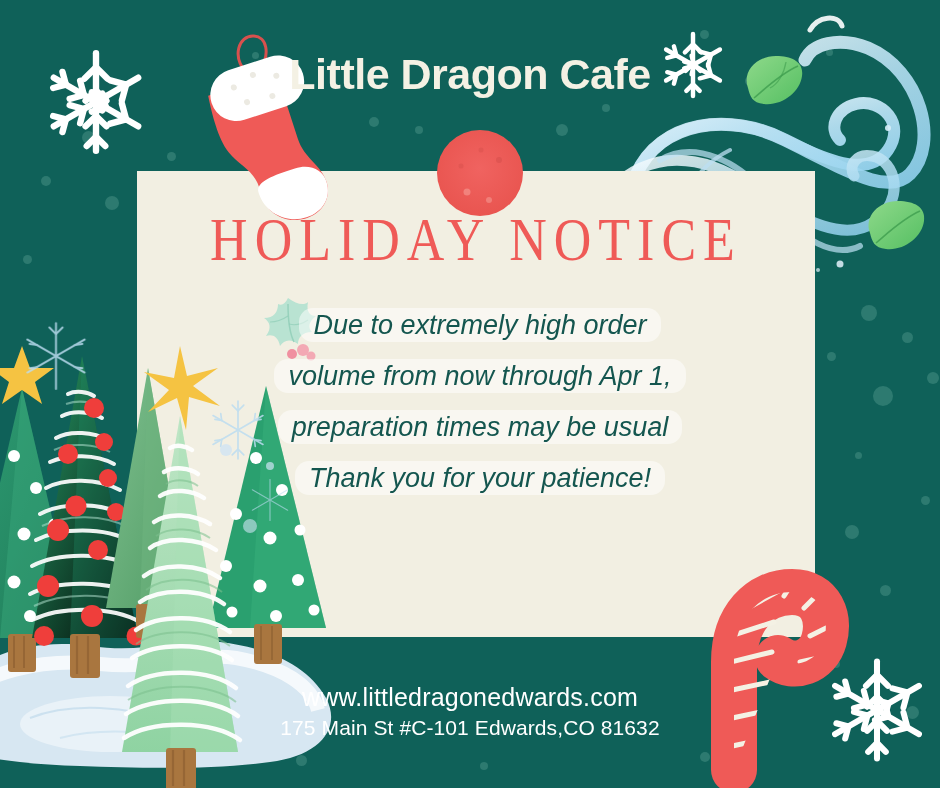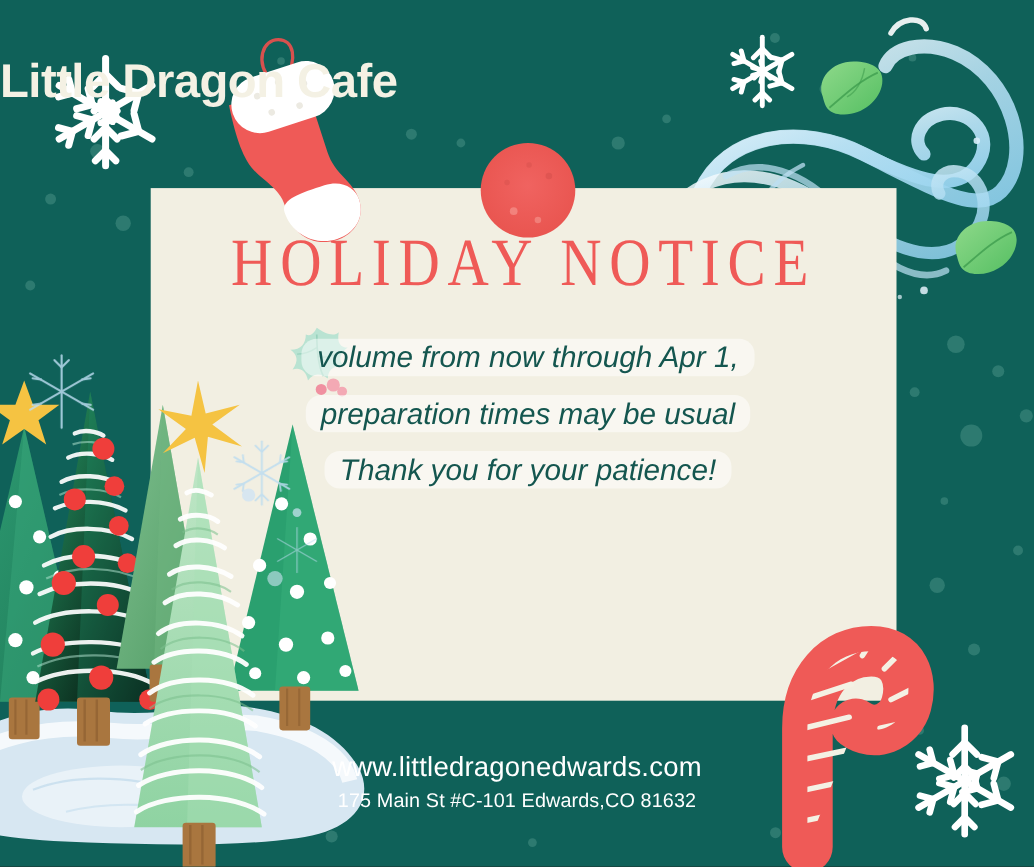--- a/index.html
+++ b/index.html
@@ -24,20 +24,21 @@
   
   .card{
     position:absolute;
     left:137px;top:171px;width:678px;height:466px;
     background:#f2efe2;
   }
 
   
   .brand-title{
     position:absolute;left:0;right:0;top:50px;
+    text-align:center;
     color:#f4f1e4;
     font-size:43px;
     font-weight:bold;
     letter-spacing:-0.5px;
     font-family:"Liberation Sans", sans-serif;
     z-index:30;
     white-space:nowrap;
   }
 
   
@@ -76,21 +77,21 @@
     -webkit-box-decoration-break:clone;
     box-decoration-break:clone;
   }
 
   
   .footer{
     position:absolute;left:0;right:0;bottom:45px;
     text-align:center;z-index:40;color:#ffffff;
   }
   .footer .url{font-size:25px;letter-spacing:0.2px;line-height:32px;display:block;text-align:center;}
-  .footer .addr{font-size:18px;letter-spacing:0.1px;line-height:30px;display:block;}
+  .footer .addr{font-size:21px;letter-spacing:0.1px;line-height:30px;display:block;}
 </style>
 </head>
 <body>
 
 <div class="poster">
 
   <div class="layer">
     <div class="bokeh" style="left:82px;top:131px;width:13px;height:13px;"></div>
     <div class="bokeh" style="left:41px;top:176px;width:10px;height:10px;"></div>
     <div class="bokeh" style="left:105px;top:196px;width:14px;height:14px;"></div>
@@ -569,20 +570,21 @@
       <circle cx="300" cy="128" r="4" fill="#cfe4f4" opacity="0.7"></circle>
       <circle cx="280" cy="188" r="7" fill="#cfe4f4" opacity="0.6"></circle>
     </svg>
   </div>
 
   <div class="brand-title">Little Dragon Cafe</div>
 
   <div class="headline">HOLIDAY  NOTICE</div>
 
   <div class="body-copy">
+    <span class="body-line"><span class="hl">Due to extremely high order</span></span>
     <span class="body-line"><span class="hl">volume from now through Apr 1,</span></span>
     <span class="body-line"><span class="hl">preparation times may be usual</span></span>
     <span class="body-line"><span class="hl">Thank you for your patience!</span></span>
   </div>
 
   <div class="footer">
     <span class="url">www.littledragonedwards.com</span>
     <span class="addr">175 Main St #C-101 Edwards,CO 81632</span>
   </div>
 

